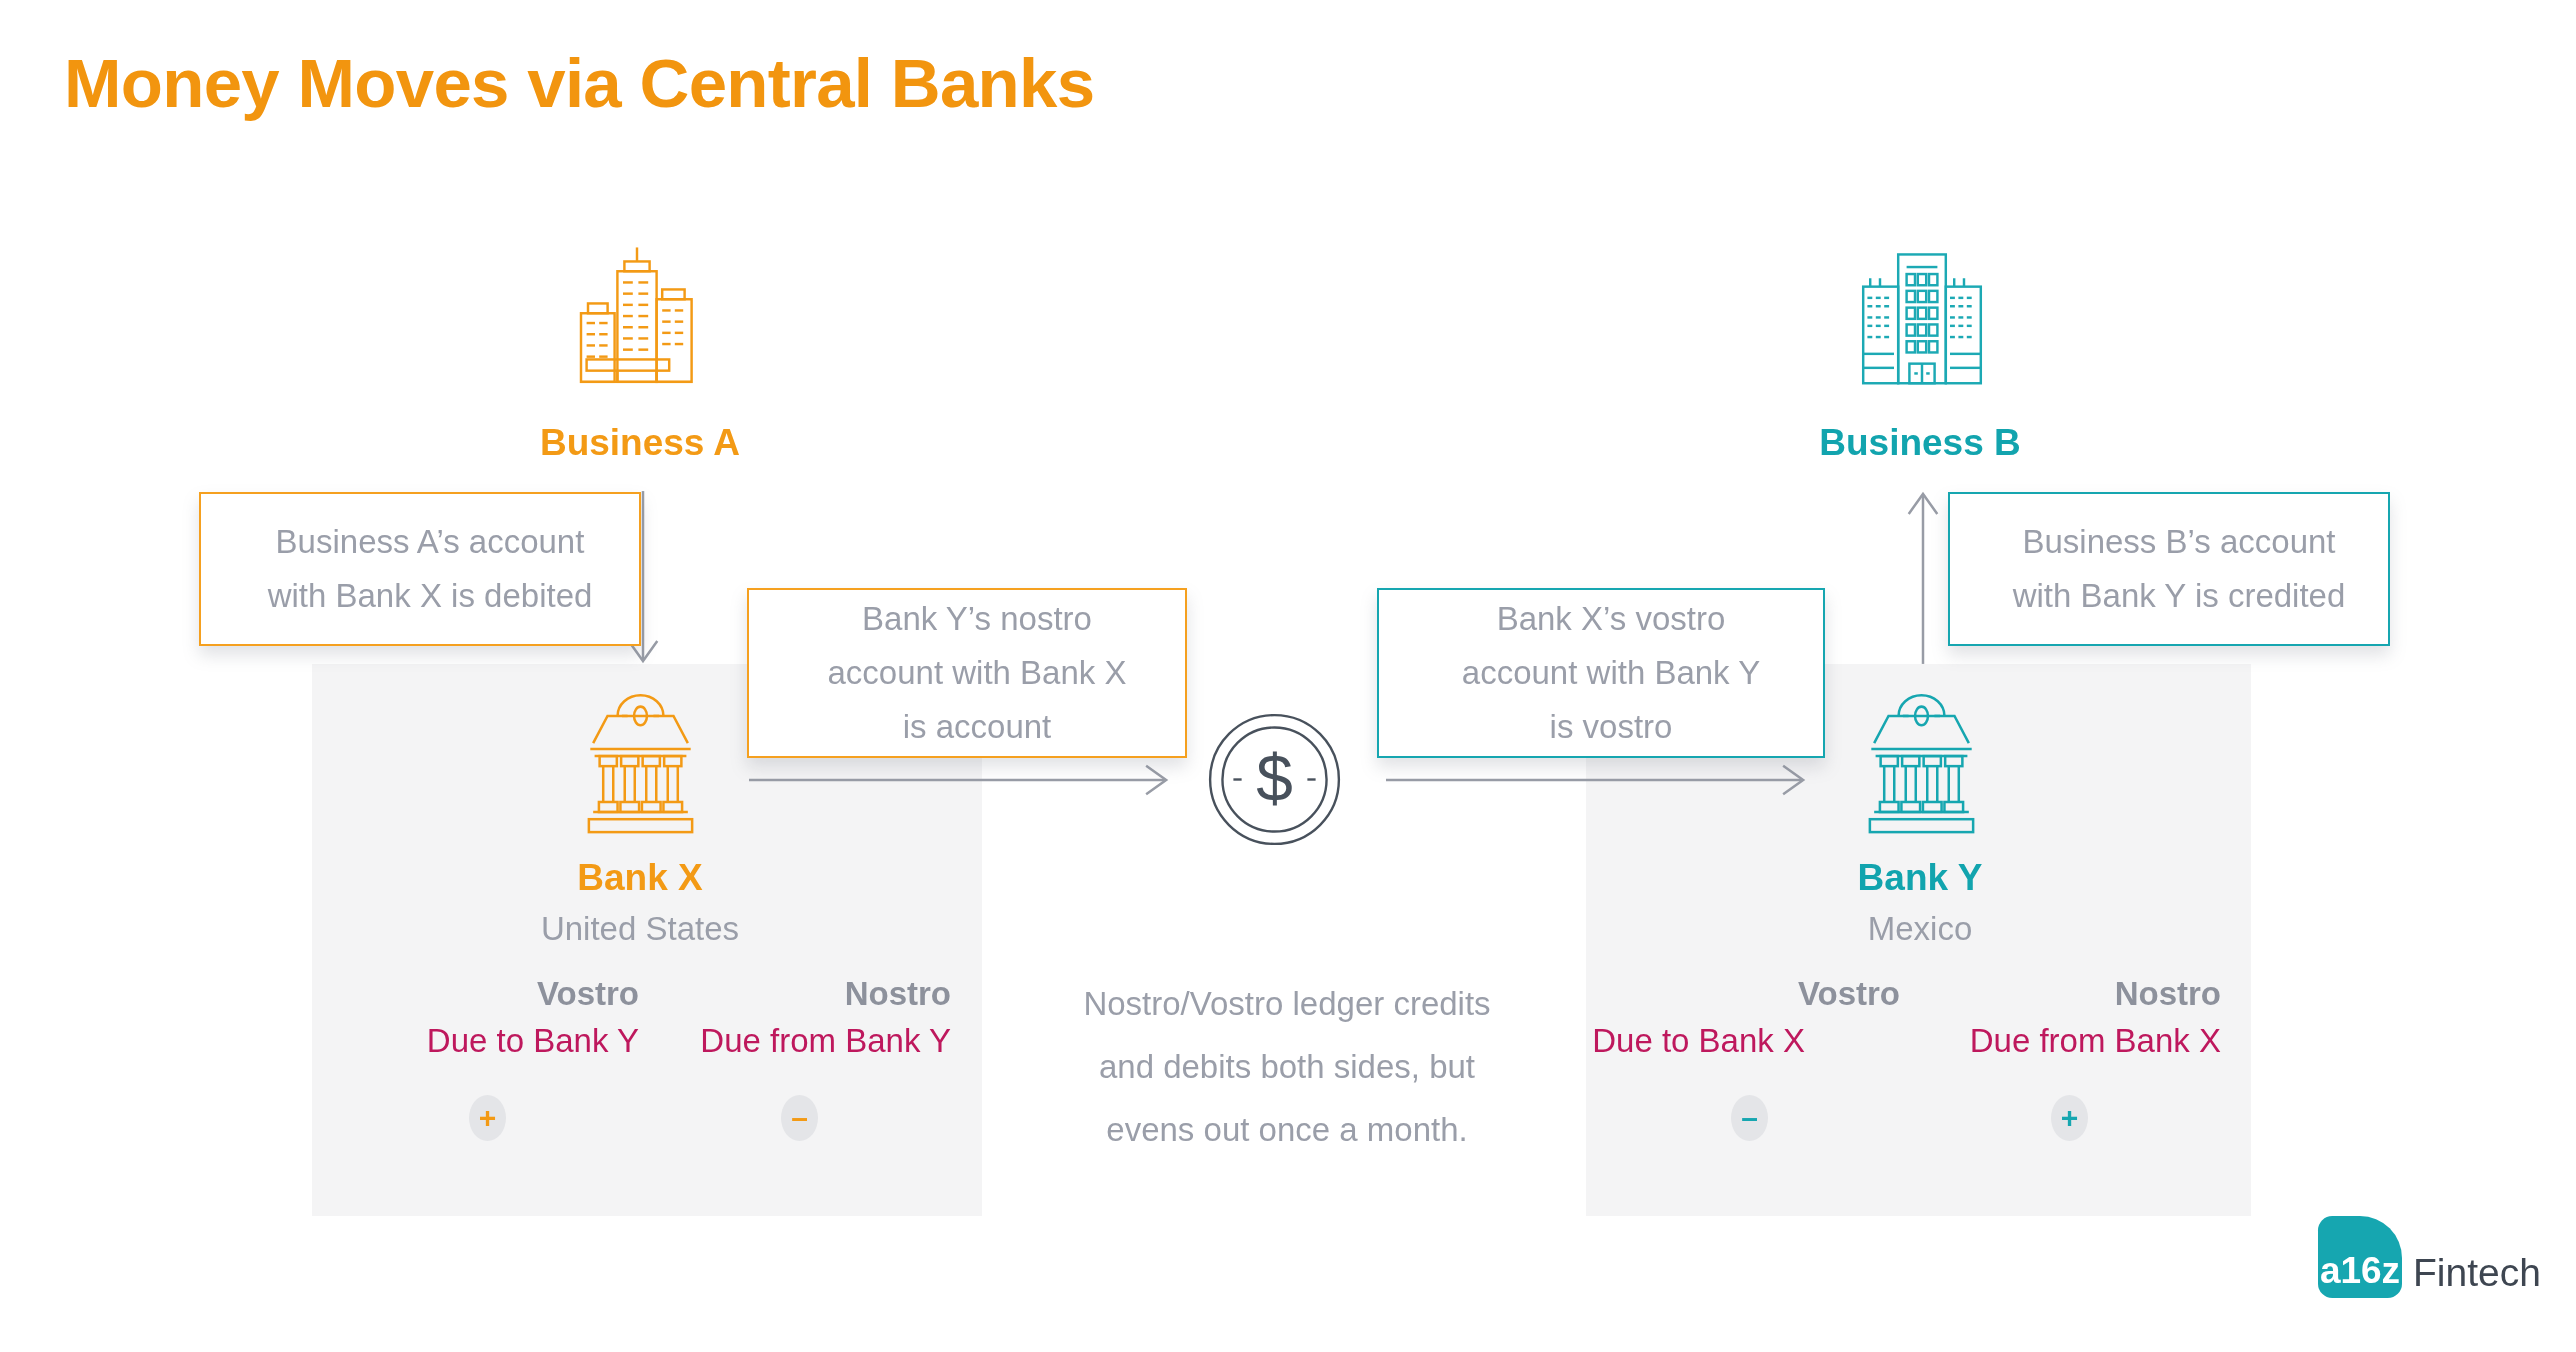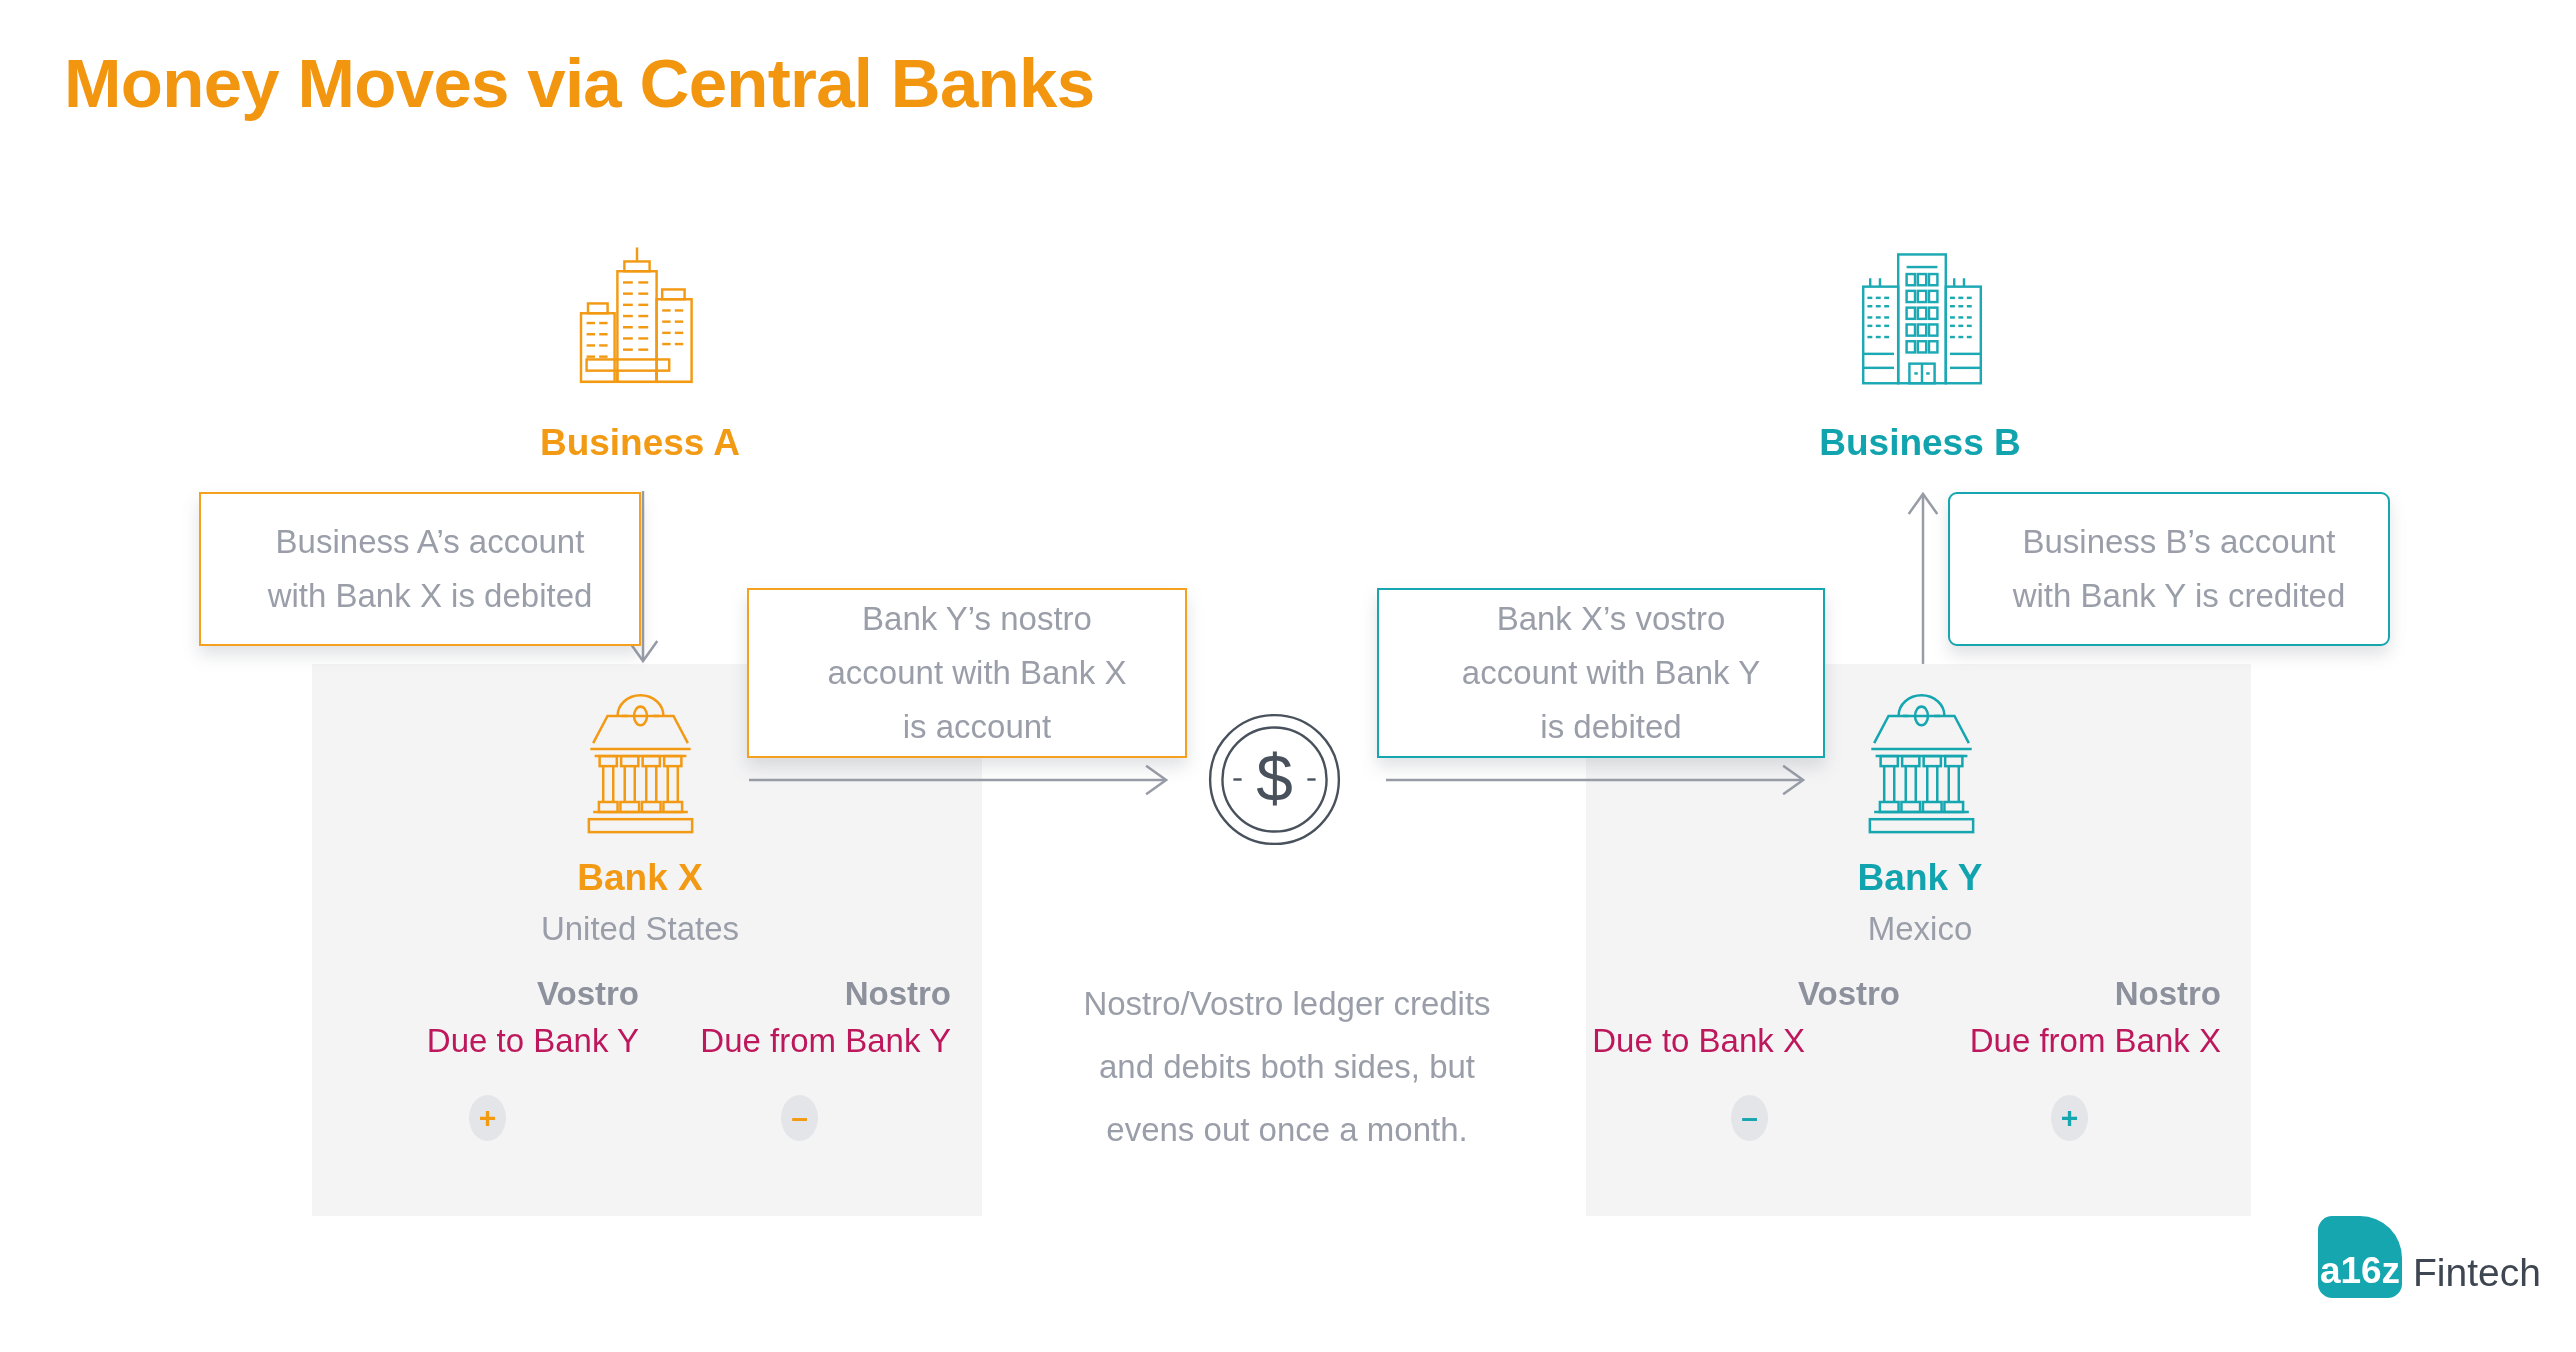--- a/index.html
+++ b/index.html
@@ -190,21 +190,21 @@
       <circle cx="100" cy="100" r="76"></circle>
       <line x1="40" y1="100" x2="52" y2="100"></line>
       <line x1="148" y1="100" x2="160" y2="100"></line>
       <text x="100" y="132" text-anchor="middle" font-size="96" stroke="none" fill="#48515C" font-family="Liberation Sans, DejaVu Sans, sans-serif">$</text>
     </svg>
   </div>
 
   <div class="abs note-box teal" style="left:1377px;top:588px;width:424px;height:166px;">
     <div>Bank X’s vostro</div>
     <div>account with Bank Y</div>
-    <div>is debited</div>
+    <div>is vostro</div>
   </div>
 
   <div class="abs arrow" style="left:1384px;top:760px;">
     <svg width="424" height="40" viewBox="0 0 592 56" fill="none" stroke="#989CA6" stroke-width="3.5">
       <line x1="2" y1="28" x2="584" y2="28"></line>
       <polyline points="558,8 586,28 558,48"></polyline>
     </svg>
   </div>
 
   <div class="abs center-note">
@@ -328,21 +328,21 @@
   </div>
   <div class="abs entity-label teal" style="left:1777px;top:422px;">Business B</div>
 
   <div class="abs arrow" style="left:1903px;top:488px;">
     <svg width="40" height="179" viewBox="0 0 56 250" fill="none" stroke="#989CA6" stroke-width="3.5">
       <line x1="28" y1="10" x2="28" y2="246"></line>
       <polyline points="8,36 28,8 48,36"></polyline>
     </svg>
   </div>
 
-  <div class="abs note-box teal" style="left:1948px;top:492px;width:418px;height:150px;border-radius:9px;">
+  <div class="abs note-box teal" style="left:1948px;top:492px;width:418px;height:150px;">
     <div>Business B’s account</div>
     <div>with Bank Y is credited</div>
   </div>
 
   <div class="abs logo-mark">
     <div class="logo-mark-text">a16z</div>
   </div>
   <div class="abs logo-word">Fintech</div>
 
 </div>

